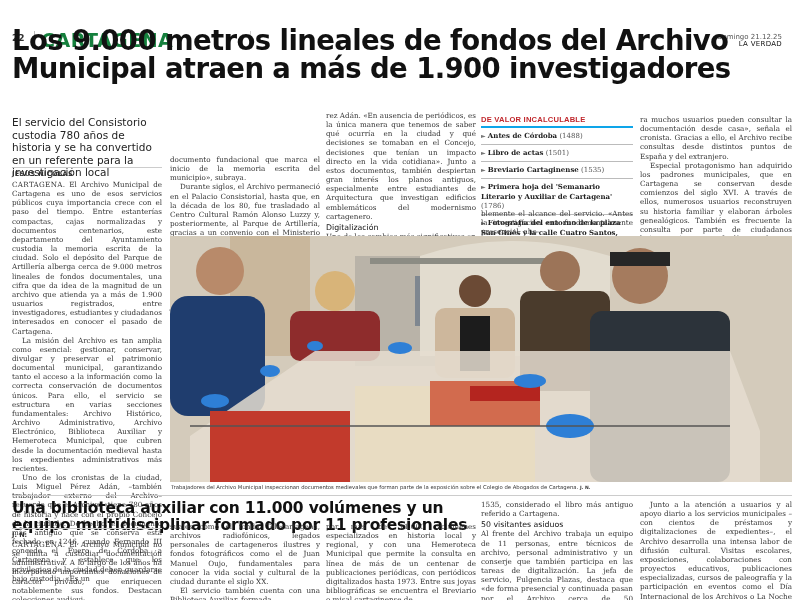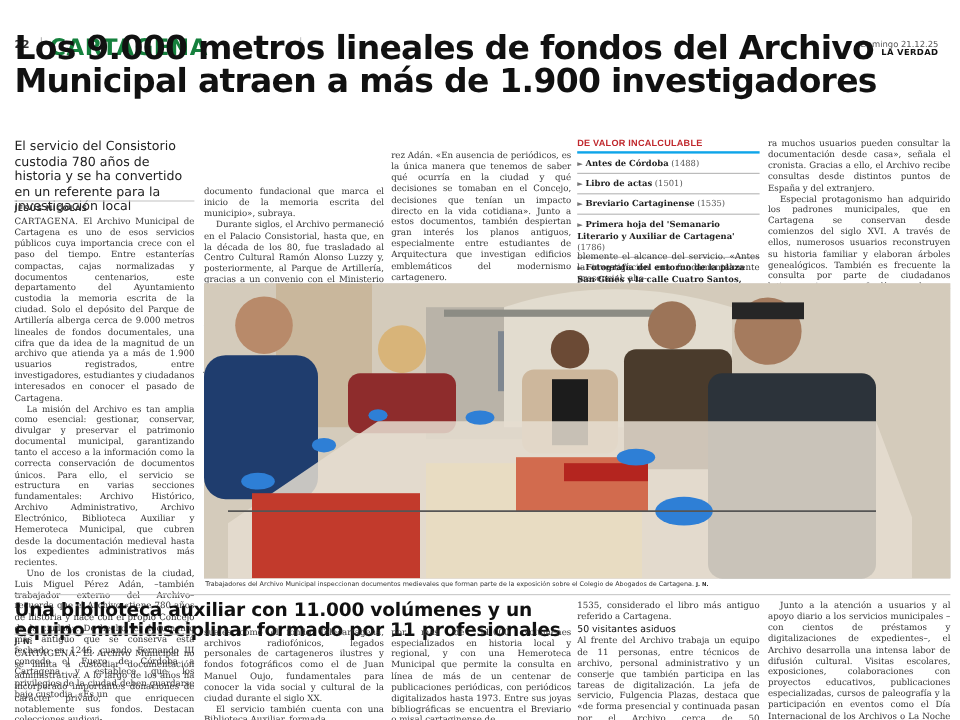--- a/index.html
+++ b/index.html
@@ -5,21 +5,21 @@
   * { box-sizing: border-box; margin: 0; padding: 0; }
   html, body { width: 800px; height: 600px; overflow: hidden; background: #ffffff; }
   body { position: relative; font-family: "DejaVu Serif", serif; color: #2a2a2a; }
 
   .page-header { position: absolute; left: 0; top: 0; width: 800px; height: 22px; margin-top: 29px; }
   .page-number { position: absolute; left: 12px; top: 4px; font-family: "DejaVu Sans", sans-serif; font-weight: bold; font-size: 9px; color: #333; }
   .sep1 { position: absolute; left: 34px; top: 2px; width: 1px; height: 18px; background: #bbb; }
   .section-title { position: absolute; left: 41px; top: 0px; font-family: "DejaVu Sans", sans-serif; font-weight: bold; font-size: 19px; letter-spacing: 0.5px; color: #15803d; line-height: 22px; }
   .sep2 { position: absolute; left: 250px; top: 2px; width: 1px; height: 18px; background: #ccc; }
   .date { position: absolute; right: 18px; top: 4px; font-family: "DejaVu Sans", sans-serif; font-size: 7px; color: #555; text-align: right; }
-  .paper-name { position: absolute; right: 18px; top: 11px; font-family: "DejaVu Sans", sans-serif; font-weight: bold; font-size: 7px; color: #111; letter-spacing: 0.3px; }
+  .paper-name { position: absolute; right: 18px; top: 11px; font-family: "DejaVu Sans", sans-serif; font-weight: normal; font-size: 7px; color: #111; letter-spacing: 0.3px; }
 
   .headline { position: absolute; left: 12px; top: 26px; width: 780px; font-family: "DejaVu Sans", sans-serif; font-weight: bold; font-size: 27.5px; line-height: 28px; color: #111; letter-spacing: -0.6px; }
 
   .subhead { position: absolute; left: 12px; top: 116px; width: 150px; font-family: "DejaVu Sans", sans-serif; font-size: 10.5px; line-height: 12.5px; color: #222; }
   .byline-rule { position: absolute; left: 12px; top: 167px; width: 150px; height: 1px; background: #ccc; }
   .byline { position: absolute; left: 12px; top: 170px; font-family: "DejaVu Sans", sans-serif; font-weight: bold; font-size: 6.5px; letter-spacing: 0.4px; color: #333; }
 
   .col { position: absolute; font-size: 7.2px; line-height: 9.15px; text-align: justify; color: #333; }
   .col p { text-indent: 10px; }
   .col p.first { text-indent: 0; }
@@ -65,21 +65,21 @@
   <p>La misión del Archivo es tan amplia como esencial: gestionar, conservar, divulgar y preservar el patrimonio documental municipal, garantizando tanto el acceso a la información como la correcta conservación de documentos únicos. Para ello, el servicio se estructura en varias secciones fundamentales: Archivo Histórico, Archivo Administrativo, Archivo Electrónico, Biblioteca Auxiliar y Hemeroteca Municipal, que cubren desde la documentación medieval hasta los expedientes administrativos más recientes.</p>
   <p>Uno de los cronistas de la ciudad, Luis Miguel Pérez Adán, –también trabajador externo del Archivo– recuerda que el Archivo «tiene 780 años de historia y nace con el propio Concejo de la ciudad». De hecho, el documento más antiguo que se conserva está fechado en 1246, cuando Fernando III concede el Fuero de Córdoba a Cartagena y establece que los privilegios de la ciudad deben guardarse bajo custodia. «Es un</p>
 </div>
 
 <div class="col" style="left:170px; top:115px; width:150px;margin-top:40px;">
   <p class="first">documento fundacional que marca el inicio de la memoria escrita del municipio», subraya.</p>
   <p>Durante siglos, el Archivo permaneció en el Palacio Consistorial, hasta que, en la década de los 80, fue trasladado al Centro Cultural Ramón Alonso Luzzy y, posteriormente, al Parque de Artillería, gracias a un convenio con el Ministerio de Defensa. En este espacio se conservan hoy algunos de los fondos más consultados: desde los Libros de Actas del antiguo 'Pleno' municipal, cuyo ejemplar más antiguo data de 1501, hasta padrones de habitantes, planos históricos, grabados, expedientes jurídicos y documentación social.</p>
   <p>«La relevancia de las actas capitulares es enorme», explica Pé-</p>
 </div>
 
-<div class="col" style="left:326px; top:125px; width:150px;">
+<div class="col" style="left:326px; top:111px; width:150px;">
   <p class="first">rez Adán. «En ausencia de periódicos, es la única manera que tenemos de saber qué ocurría en la ciudad y qué decisiones se tomaban en el Concejo, decisiones que tenían un impacto directo en la vida cotidiana». Junto a estos documentos, también despiertan gran interés los planos antiguos, especialmente entre estudiantes de Arquitectura que investigan edificios emblemáticos del modernismo cartagenero.</p>
   <p class="subtitle">Digitalización</p>
   <p class="first">Uno de los cambios más significativos en la vida del Archivo ha sido el proceso de digitalización, iniciado hace más de 15 años y que se encuentra muy avanzado. Este trabajo ha ampliado nota-</p>
 </div>
 
 <div class="sidebar-box">
   <div class="sidebar-title">DE VALOR INCALCULABLE</div>
   <div class="sidebar-item"><span class="arrow">►</span> <b>Antes de Córdoba</b> <span class="yr">(1488)</span></div>
   <div class="sidebar-item"><span class="arrow">►</span> <b>Libro de actas</b> <span class="yr">(1501)</span></div>
   <div class="sidebar-item"><span class="arrow">►</span> <b>Breviario Cartaginense</b> <span class="yr">(1535)</span></div>

